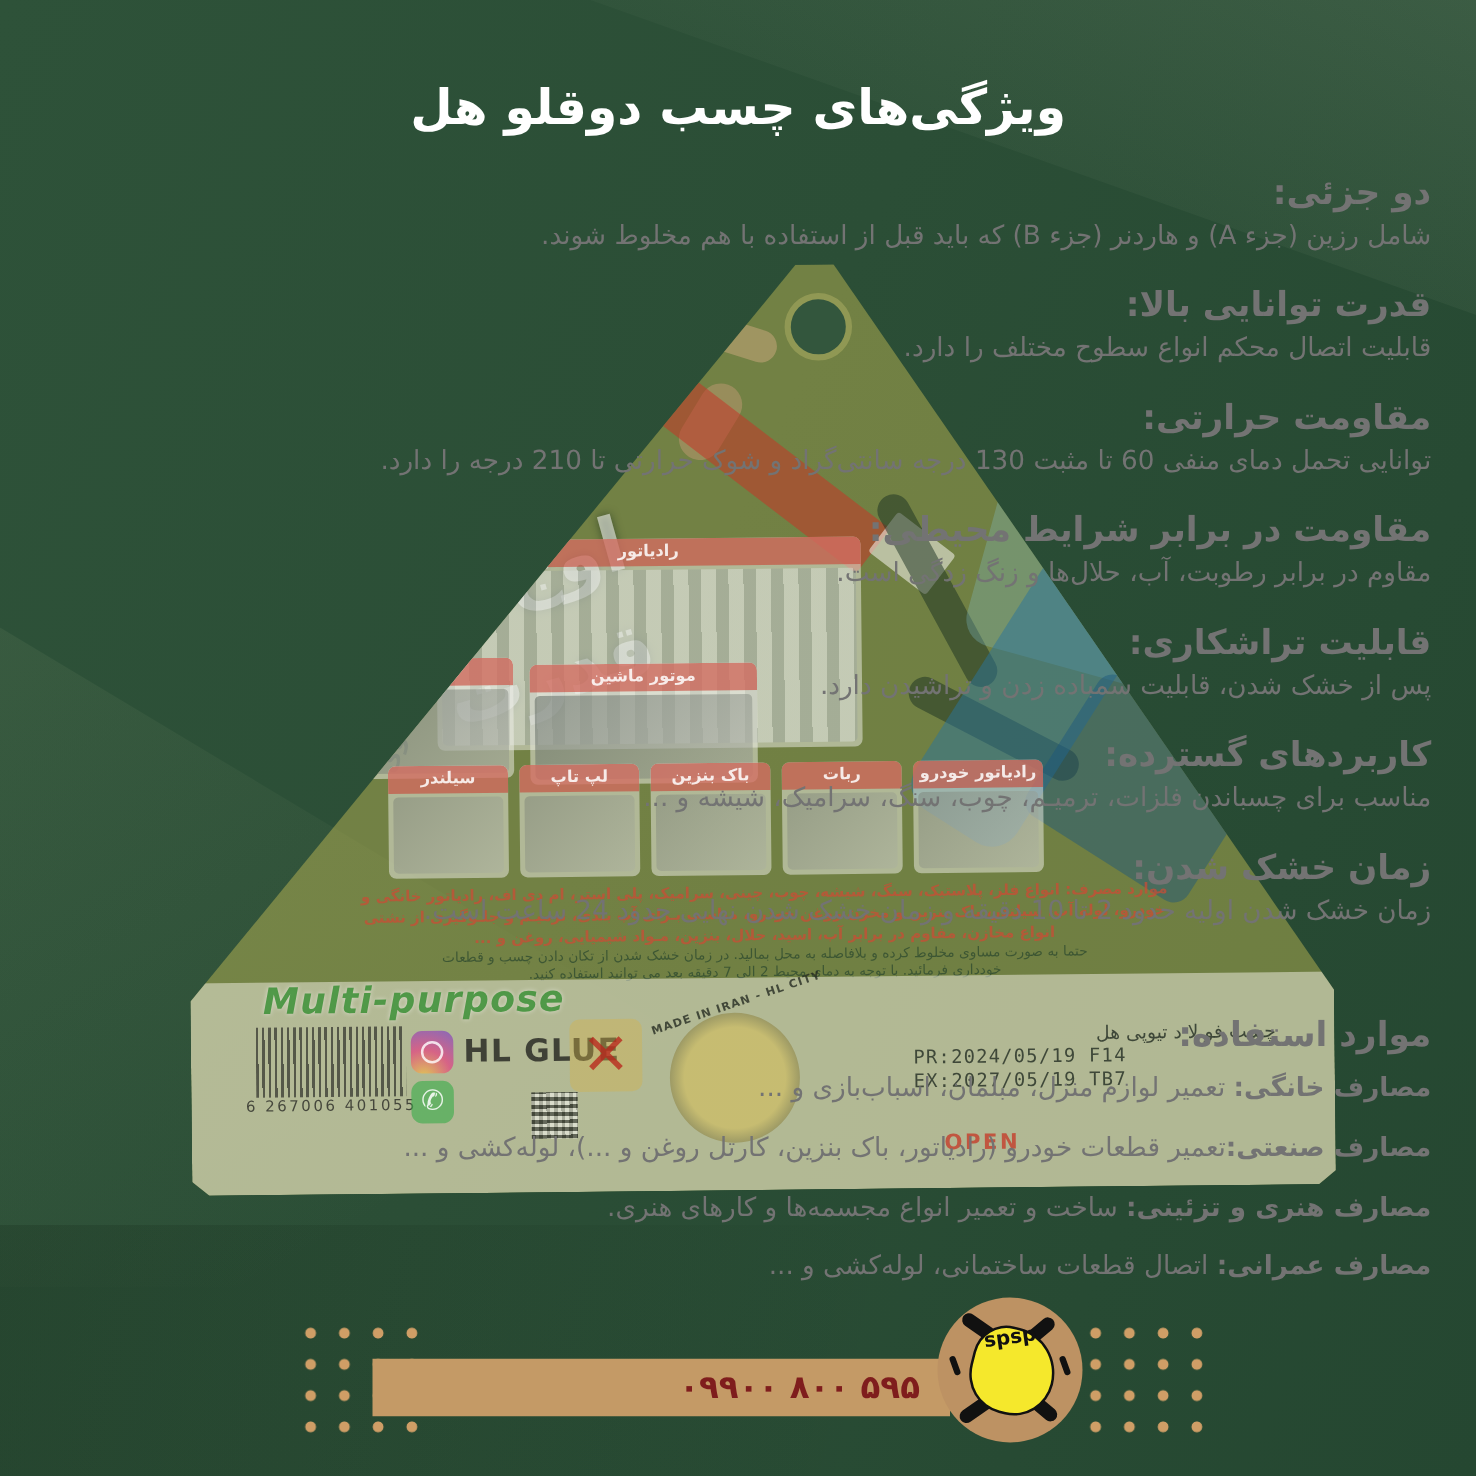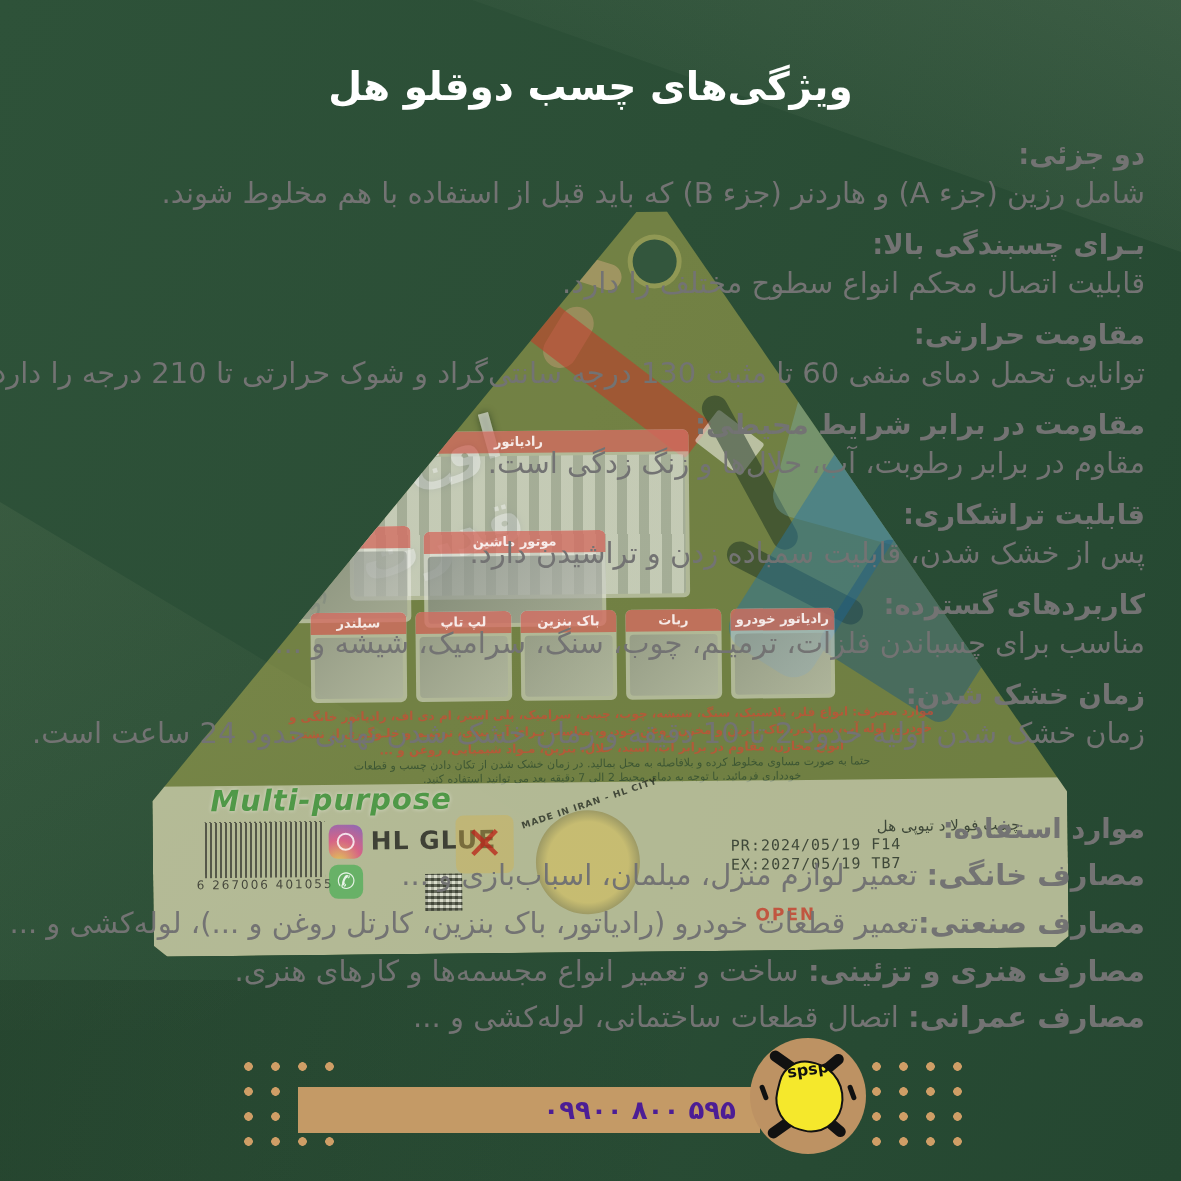--- a/index.html
+++ b/index.html
@@ -12,21 +12,21 @@
           background:linear-gradient(205deg,rgba(160,180,150,.16) 0%,rgba(160,180,150,0) 46%);
           clip-path:polygon(40% 0,100% 0,100% 60%);}
   .wedge2{left:0;top:430px;width:760px;height:600px;
           background:linear-gradient(150deg,rgba(170,185,140,.10),rgba(170,185,140,0) 70%);
           clip-path:polygon(0 12%,100% 88%,100% 100%,0 100%);}
   .wedge3{left:0;top:980px;width:1181px;height:201px;
           background:linear-gradient(100deg,rgba(10,25,12,.18),rgba(10,25,12,0) 60%);}
   
   .line{position:absolute;right:36px;white-space:nowrap;direction:rtl;color:#737373;}
   .h{font-weight:bold;font-size:27.5px;}
-  .b{font-size:29px;}
+  .b{font-size:21px;}
   .title{position:absolute;left:0;right:0;top:64px;text-align:center;direction:rtl;
          color:#fff;font-size:39px;font-weight:bold;}
   .lead{font-weight:bold;}
   
   .card{left:150px;top:212px;width:915px;height:740px;transform:rotate(-.6deg);
         clip-path:polygon(53.6% 0,56.9% 0,100% 79%,100% 98.5%,98.5% 100%,1.5% 100%,0 98.5%,0 79%);
         background:rgba(213,201,88,.42);}
   .card *{position:absolute;}
   .hole{left:486px;top:28px;width:44px;height:44px;border-radius:50%;background:#33563d;
         box-shadow:0 0 0 5px rgba(235,225,130,.25);}
@@ -98,21 +98,21 @@
              font-size:15px;letter-spacing:1px;line-height:19px;white-space:nowrap;}
   .open{left:602px;top:694px;font-size:17px;font-weight:bold;letter-spacing:2px;color:rgba(198,48,32,.72);}
   
   .dots{width:112px;height:100px;
         background-image:radial-gradient(circle,#cf9e66 4px,rgba(0,0,0,0) 4.6px);
         background-size:27px 25px;background-position:5px 4px;}
   .banner{left:298px;top:1087px;width:462px;height:46px;background:#c49a66;
           display:flex;flex-direction:row;direction:rtl;align-items:center;
           justify-content:space-between;padding:0 24px;box-sizing:border-box;}
   .banner .co{font-size:26px;font-weight:bold;color:#20160a;white-space:nowrap;}
-  .banner .ph{font-size:26px;font-weight:bold;color:#4c1d95;white-space:nowrap;direction:ltr;}
+  .banner .ph{font-size:26px;font-weight:bold;color:#7f1d1d;white-space:nowrap;direction:ltr;}
   .logoCir{left:750px;top:1038px;width:116px;height:116px;border-radius:50%;background:#bd9263;}
   .logoCir *{position:absolute;}
   .blob{left:26px;top:24px;width:64px;height:66px;border-radius:42% 58% 50% 50%;
         background:#f5e82c;transform:rotate(14deg);border:2px solid #111;}
   .spsp{left:0;right:0;top:22px;text-align:center;font-size:16px;font-weight:bold;
         color:#111;transform:rotate(-8deg);}
   .roller{width:30px;height:11px;border-radius:6px;background:#111;}
   .r1{left:18px;top:18px;transform:rotate(35deg);}
   .r2{left:66px;top:22px;transform:rotate(-40deg);}
   .r3{left:16px;top:84px;transform:rotate(-35deg);}
@@ -209,21 +209,21 @@
     <span class="en">PR:2024/05/19  F14</span>
     <span class="en">EX:2027/05/19  TB7</span>
   </div>
   <div class="open">OPEN</div>
 </div>
 
 <div class="title">ویژگی‌های چسب دوقلو هل</div>
 
 <div class="line h" style="top:138px;">دو جزئی:</div>
 <div class="line b" style="top:176px;">شامل رزین (جزء A) و هاردنر (جزء B) که باید قبل از استفاده با هم مخلوط شوند.</div>
-<div class="line h" style="top:228px;">بـرای چسبندگی بالا:</div>
+<div class="line h" style="top:228px;">قدرت توانایی بالا:</div>
 <div class="line b" style="top:266px;">قابلیت اتصال محکم انواع سطوح مختلف را دارد.</div>
 <div class="line h" style="top:318px;">مقاومت حرارتی:</div>
 <div class="line b" style="top:356px;text-align:right;">توانایی تحمل دمای منفی 60 تا مثبت 130 درجه سانتی‌گراد و شوک حرارتی تا 210 درجه را دارد.</div>
 <div class="line h" style="top:408px;">مقاومت در برابر شرایط محیطی:</div>
 <div class="line b" style="top:446px;">مقاوم در برابر رطوبت، آب، حلال‌ها و زنگ زدگی است.</div>
 <div class="line h" style="top:498px;">قابلیت تراشکاری:</div>
 <div class="line b" style="top:536px;">پس از خشک شدن، قابلیت سمباده زدن و تراشیدن دارد.</div>
 <div class="line h" style="top:588px;">کاربردهای گسترده:</div>
 <div class="line b" style="top:626px;">مناسب برای چسباندن فلزات، ترمیـم، چوب، سنگ، سرامیک، شیشه و ...</div>
 <div class="line h" style="top:678px;">زمان خشک شدن:</div>

